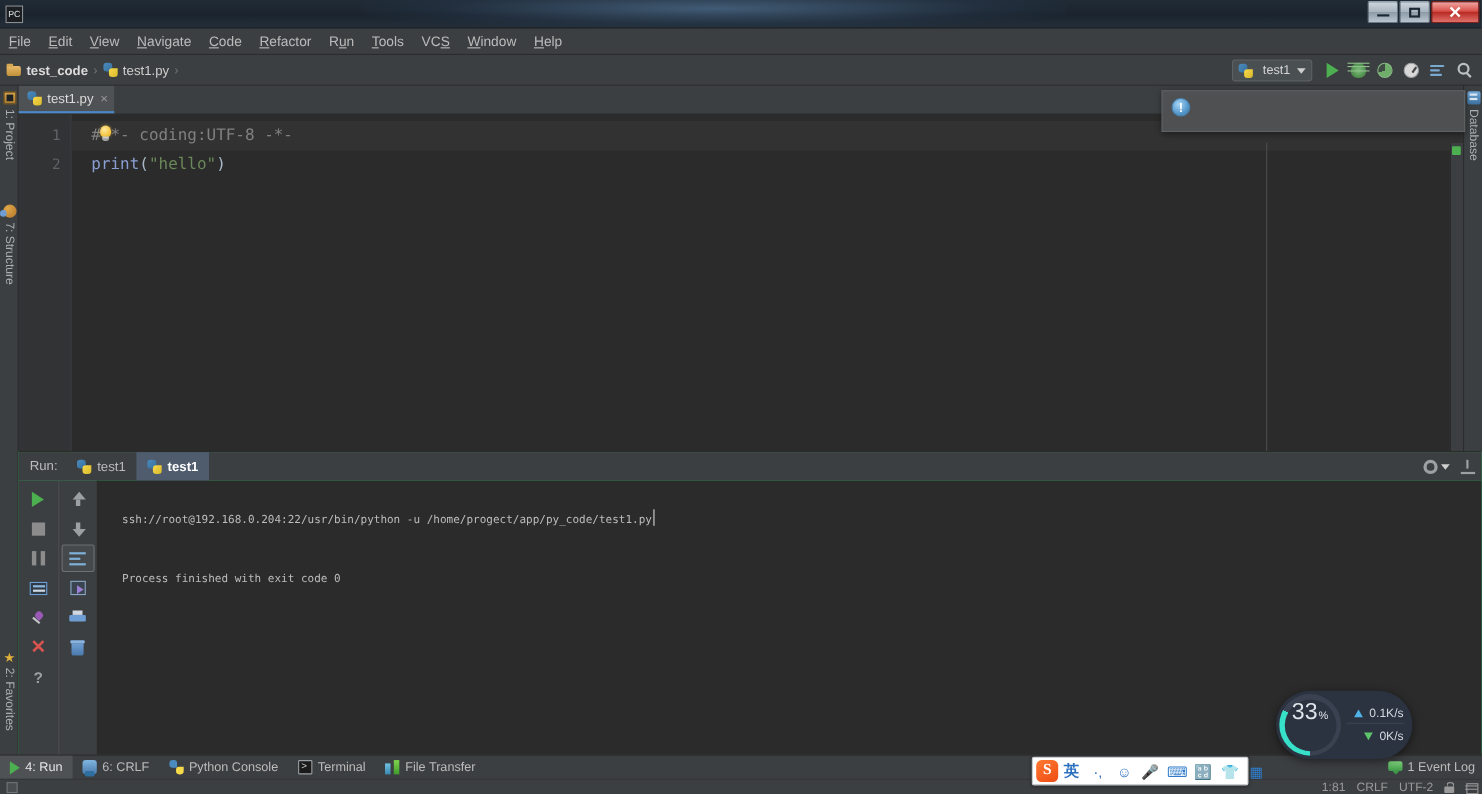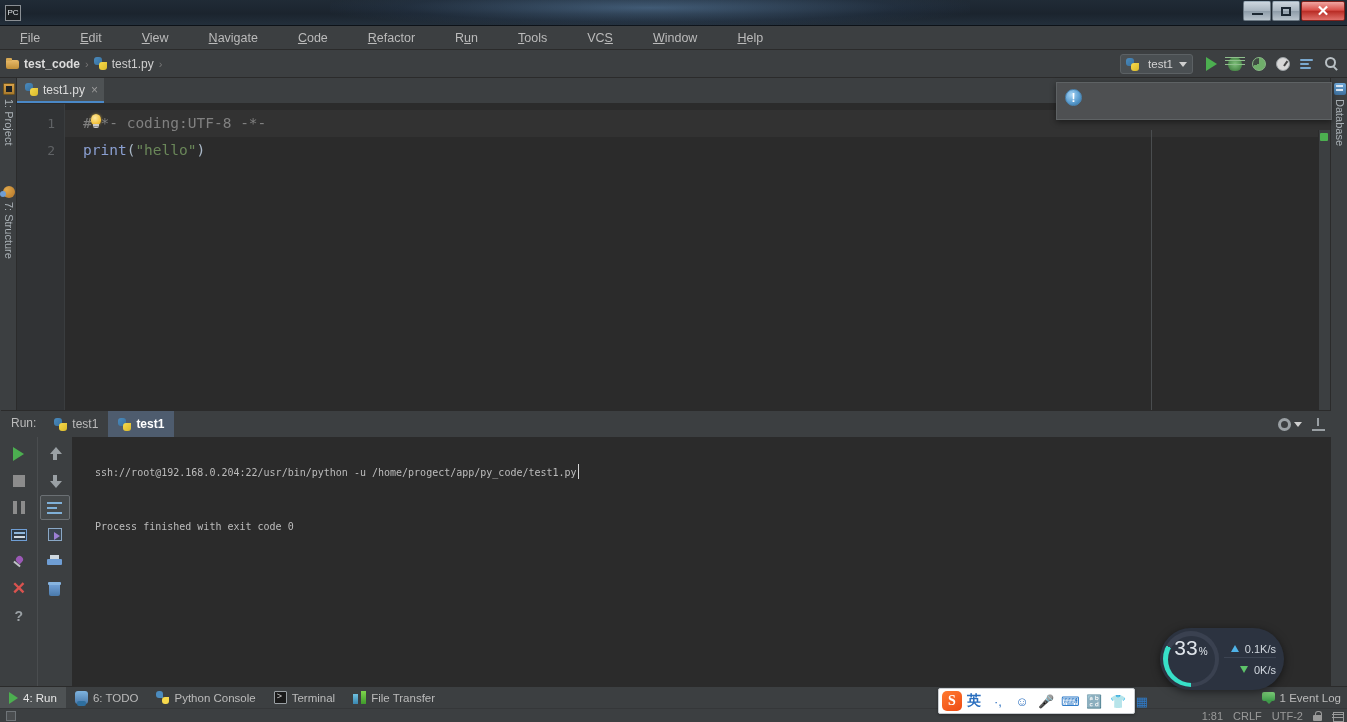--- a/index.html
+++ b/index.html
@@ -56,21 +56,21 @@
   .win-btn .mn { display:block; width:11px; height:2px; background:#1c2833; margin-top:5px;}
   .win-btn .mx { display:block; width:10px; height:9px; border:2px solid #1c2833; }
 
   
   .menubar {
     position: absolute; top: 26px; left: 0; width: 1347px; height: 24px;
     background: #3c3f41; display: flex; align-items: center;
     border-bottom: 1px solid #2b2b2b;
   }
   .menu-item {
-    padding: 3px 20px; font-size: 12.5px; color: #bbbbbb; cursor: default;
+    padding: 3px 8px; font-size: 12.5px; color: #bbbbbb; cursor: default;
   }
   .menu-item u { text-decoration: underline; }
 
   
   .navbar {
     position: absolute; top: 50px; left: 0; width: 1347px; height: 28px;
     background: #3c3f41; display: flex; align-items: center;
     border-bottom: 1px solid #2b2b2b;
   }
   .crumb { display: flex; align-items: center; padding-left: 6px; }
@@ -241,21 +241,21 @@
     color: #fff; font-size: 12px; font-weight: bold; line-height: 17px; text-align: center;
     margin-right: 8px; margin-top: 1px; flex: none;
     border: 1px solid #4b86b4;
   }
   .balloon .btitle { font-size: 12px; font-weight: bold; color: #e6e6e6; }
   .balloon .bbody { font-size: 11.5px; color: #c8c8c8; margin-top: 2px; }
   .balloon .blink { color: #589df6; text-decoration: underline; }
 
   
   .runpanel {
-    position: absolute; left: 1px; top: 410px; width: 1330px; height: 276px;
+    position: absolute; left: 17px; top: 410px; width: 1330px; height: 276px;
     background: #22c55e; border-top: 1px solid #2b2b2b;
   }
   .run-header {
     height: 26px; display: flex; align-items: stretch; background: #3c3f41;
     position: relative;
   }
   .run-label { font-size: 12px; color: #bbbbbb; padding: 5px 8px 0 10px; }
   .rtab {
     display: flex; align-items: center; padding: 0 10px; font-size: 12px;
     color: #bbbbbb;
@@ -690,21 +690,21 @@
     <div class="netsep"></div>
   </div>
 
   <div class="botbar">
     <div class="bot-item active">
       <span class="ico-runplay"></span>
       <span>4: Run</span>
     </div>
     <div class="bot-item">
       <span class="bico ico-todo"></span>
-      <span>6: TODO</span>
+      <span>6: CRLF</span>
     </div>
     <div class="bot-item">
       <span class="bico ico-pycon"></span>
       <span>Python Console</span>
     </div>
     <div class="bot-item">
       <span class="bico ico-term"></span>
       <span>Terminal</span>
     </div>
     <div class="bot-item">

